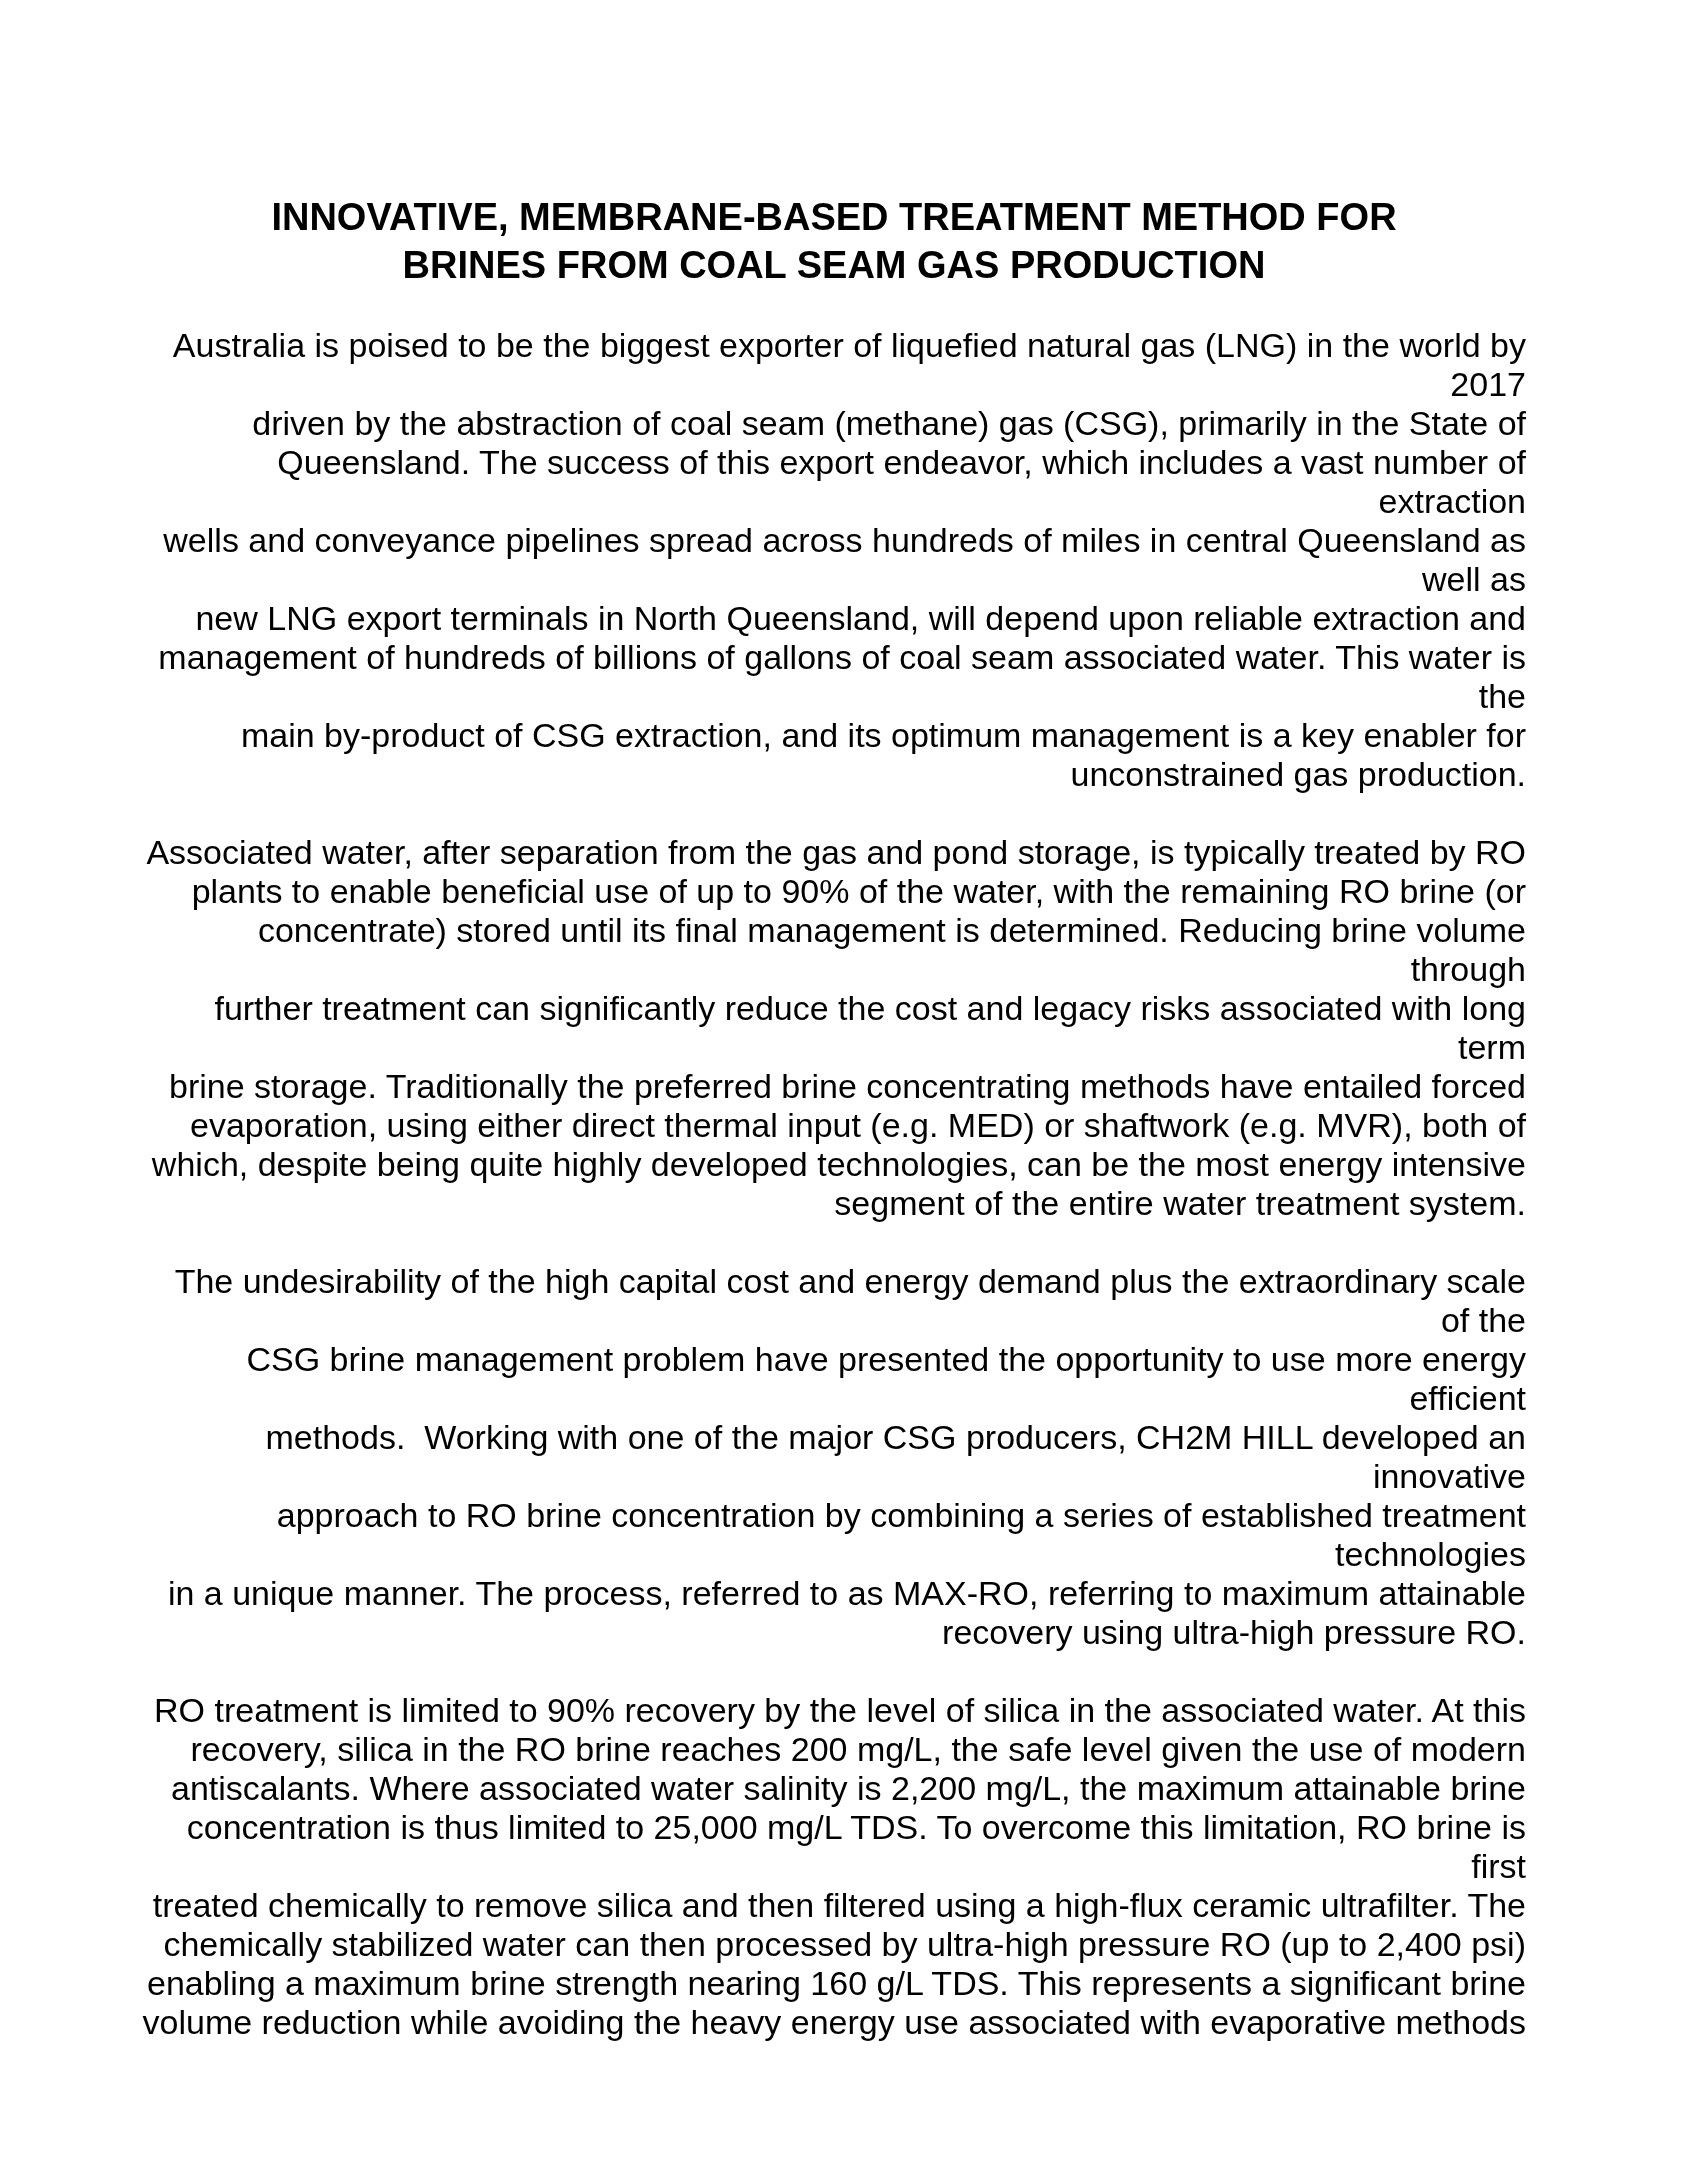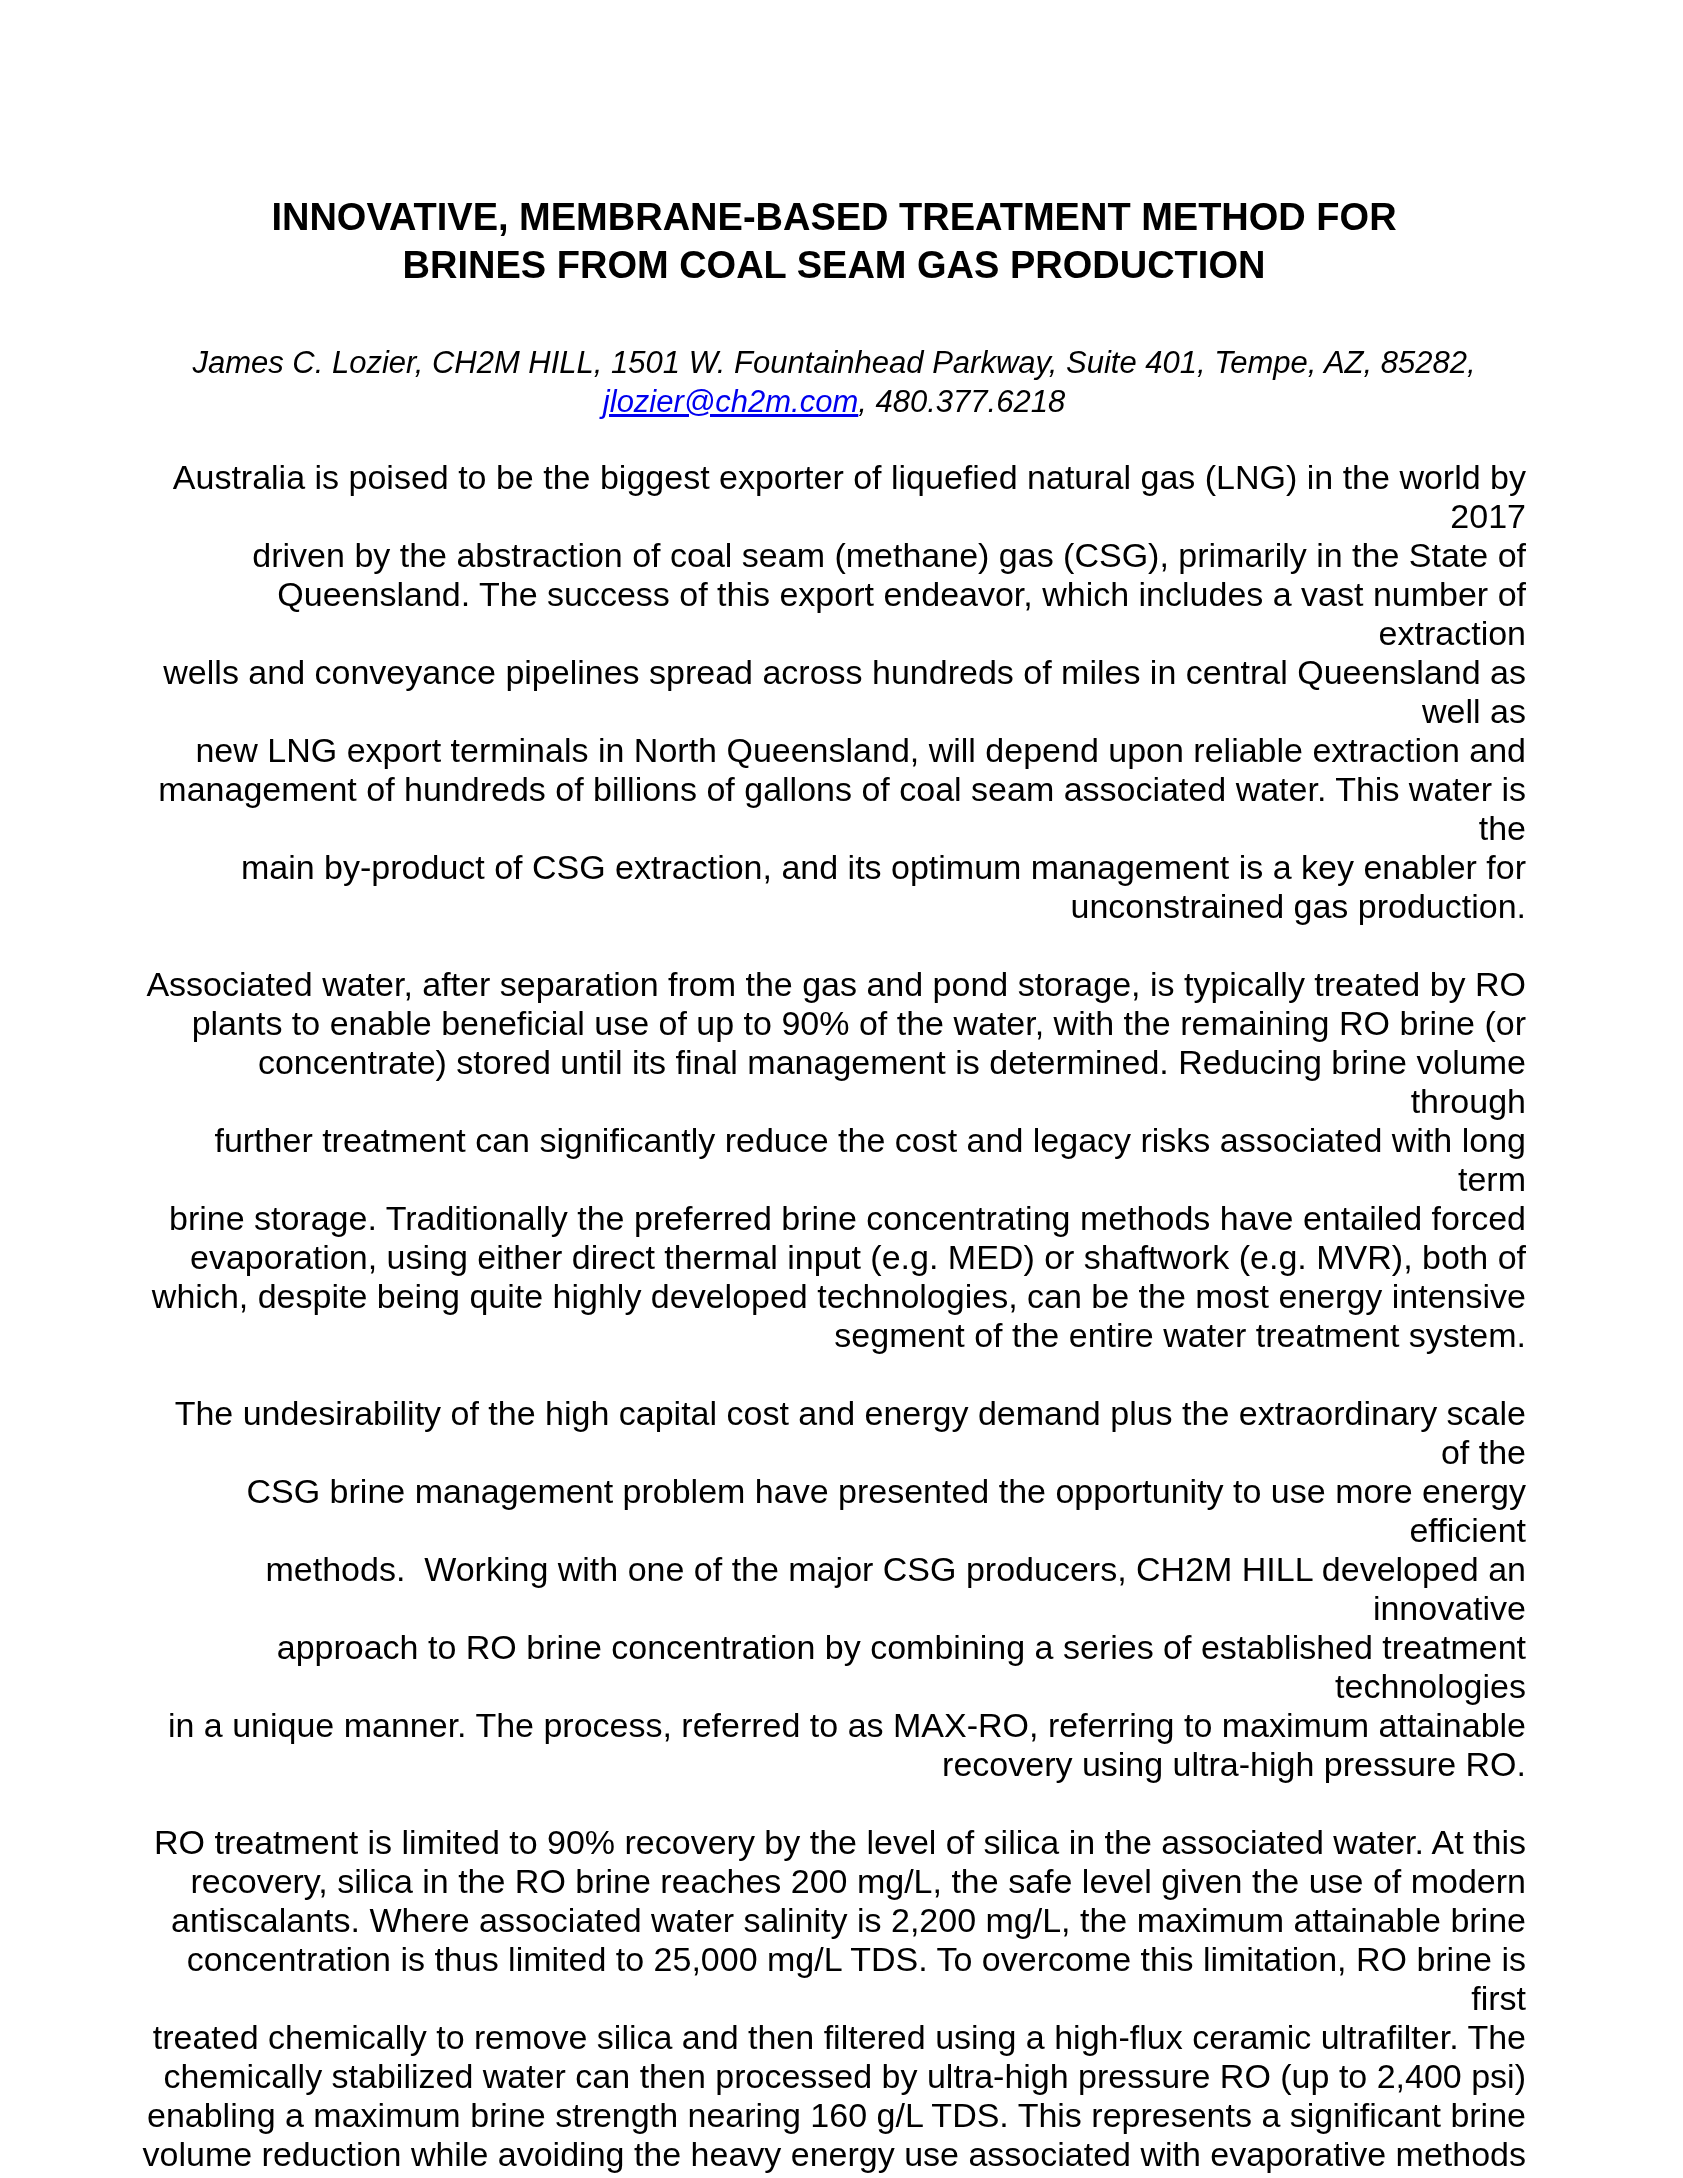--- a/index.html
+++ b/index.html
@@ -50,24 +50,20 @@
   .p-first { margin-top: 37px; }
 </style>
 </head>
 <body>
 
 <div class="page">
 
   <h1 class="title pre">INNOVATIVE, MEMBRANE-BASED TREATMENT METHOD FOR
 BRINES FROM COAL SEAM GAS PRODUCTION</h1>
 
-  <p class="author-block author-primary">
-    <span class="pre">James C. Lozier, CH2M HILL, 1501 W. Fountainhead Parkway, Suite 401, Tempe, AZ, 85282,</span><br>
-    <a class="email-link">jlozier@ch2m.com</a><span>, 480.377.6218</span>
-  </p>
 
 
 
   <p class="body-paragraph p-first pre">Australia is poised to be the biggest exporter of liquefied natural gas (LNG) in the world by 2017
 driven by the abstraction of coal seam (methane) gas (CSG), primarily in the State of
 Queensland. The success of this export endeavor, which includes a vast number of extraction
 wells and conveyance pipelines spread across hundreds of miles in central Queensland as well as
 new LNG export terminals in North Queensland, will depend upon reliable extraction and
 management of hundreds of billions of gallons of coal seam associated water. This water is the
 main by-product of CSG extraction, and its optimum management is a key enabler for

